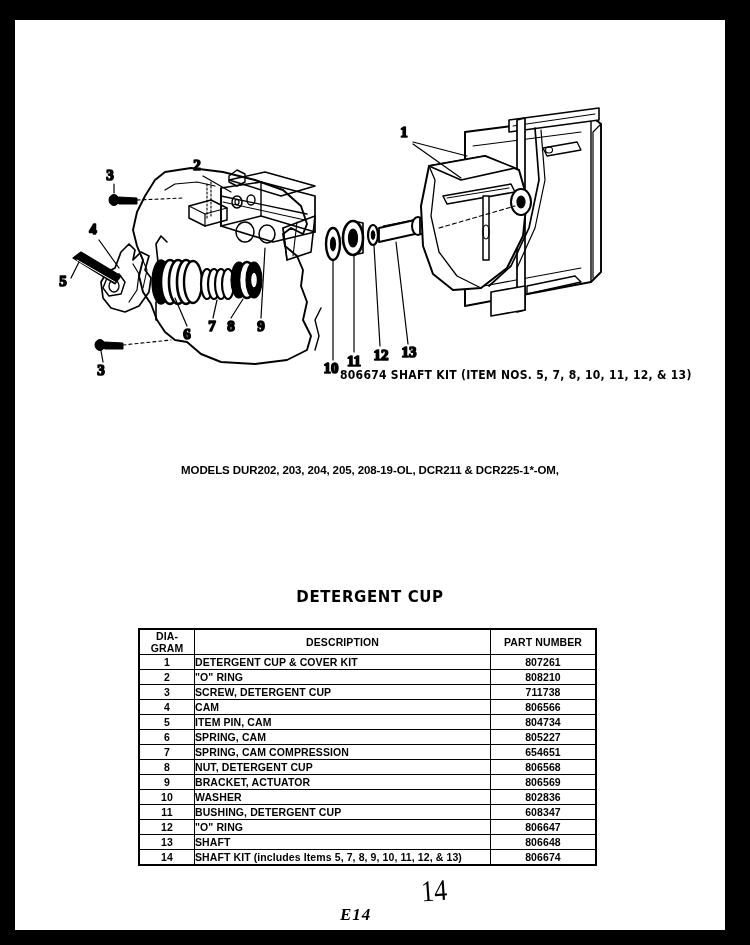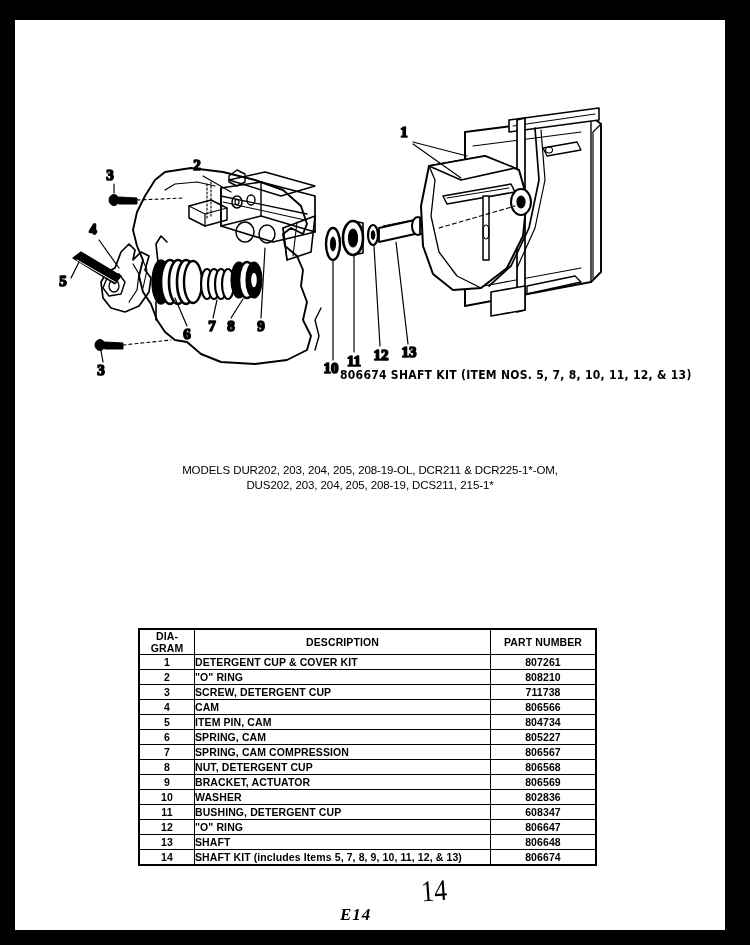--- a/index.html
+++ b/index.html
@@ -51,21 +51,21 @@
   }
 
   
   #models-block {
     position: absolute;
     left: 0;
     top: 443px;
     width: 710px;
     text-align: center;
     font-size: 11.5px;
-    font-weight: normal;
+    font-weight: bold;
     line-height: 15px;
     color: #000;
     font-family: "Liberation Sans", sans-serif;
     letter-spacing: -0.1px;
   }
 
   
   #table-title {
     position: absolute;
     left: 0;
@@ -390,24 +390,24 @@
           <text class="lbl" x="394" y="337" text-anchor="middle">13</text>
         </g>
       </g>
     </svg>
   </div>
 
   <div id="shaft-kit-caption">806674  SHAFT KIT (ITEM NOS. 5, 7, 8, 10, 11, 12, &amp; 13)</div>
 
   <div id="models-block">
     <div>MODELS DUR202, 203, 204, 205, 208-19-OL, DCR211 &amp; DCR225-1*-OM,</div>
-    <div>DUS202, 203, 204, 205, 208-19, DCS211, 215-1*</div>
   </div>
 
   <div id="table-title">
+    <div class="t-main">DETERGENT CUP</div>
   </div>
 
   <div id="parts-table-wrap">
     <table class="parts">
       <thead>
         <tr>
           <th class="col-dia">
             <span class="hdr-2line">DIA-</span>
             <span class="hdr-2line">GRAM</span>
           </th>
@@ -442,21 +442,21 @@
             <td class="c-part">804734</td>
           </tr>
           <tr>
             <td class="c-dia">6</td>
             <td class="c-desc">SPRING, CAM</td>
             <td class="c-part">805227</td>
           </tr>
           <tr>
             <td class="c-dia">7</td>
             <td class="c-desc">SPRING, CAM COMPRESSION</td>
-            <td class="c-part">806567</td>
+            <td class="c-part">654651</td>
           </tr>
           <tr>
             <td class="c-dia">8</td>
             <td class="c-desc">NUT, DETERGENT CUP</td>
             <td class="c-part">806568</td>
           </tr>
           <tr>
             <td class="c-dia">9</td>
             <td class="c-desc">BRACKET, ACTUATOR</td>
             <td class="c-part">806569</td>

